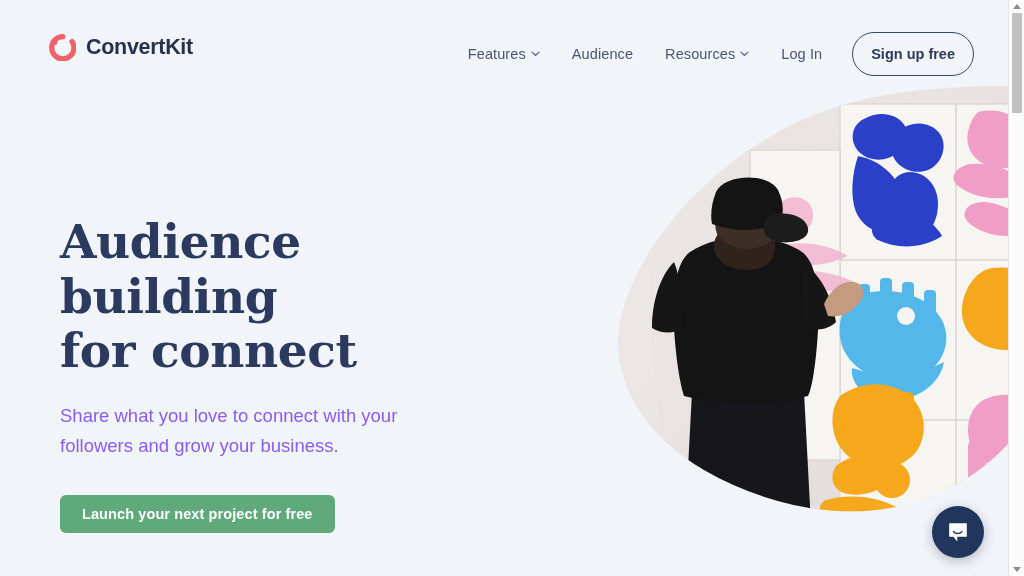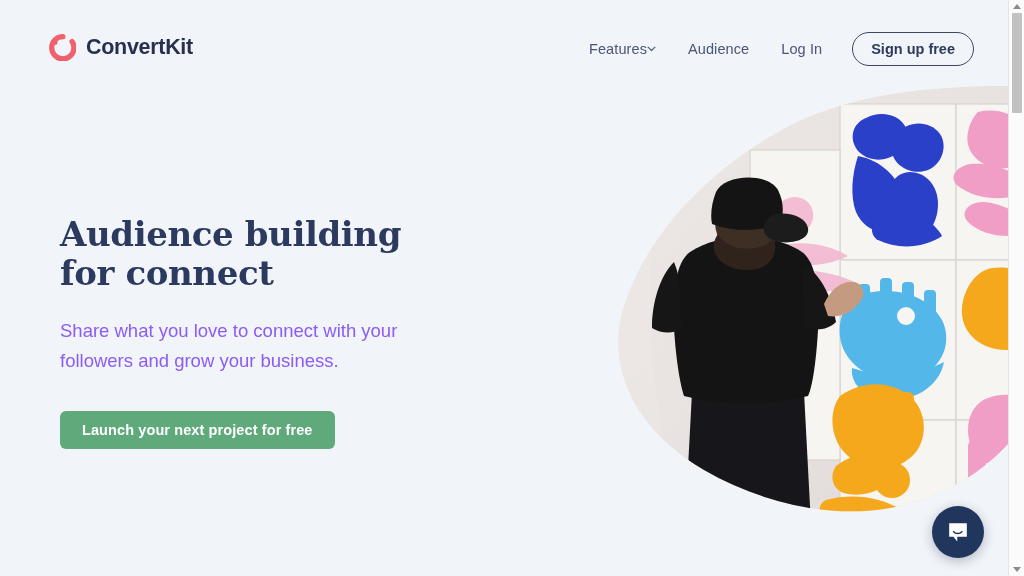--- a/index.html
+++ b/index.html
@@ -33,40 +33,40 @@
   #brand-name {
     font-size:21.5px; font-weight:700; color:#27304f;
     letter-spacing:-0.3px; line-height:1;
   }
 
   #nav {
     position:absolute; right:34px; top:24px;
     display:flex; align-items:center; gap:0px;
   }
   .nav-link {
-    display:flex; align-items:center; 
+    display:flex; align-items:center; gap:5px;
     font-size:14.5px; color:#4a5578; text-decoration:none;
     padding:8px 16px; white-space:nowrap; letter-spacing:.1px;
   }
   .chev { display:block; width:9px; height:6px; }
   #signup-btn {
     margin-left:14px;
     display:flex; align-items:center; justify-content:center;
     border:1.4px solid #3c4767; border-radius:40px;
-    padding:6px 18px; height:34px;
+    padding:6px 18px; height:44px;
     font-size:14.5px; font-weight:700; color:#2e3a5c;
     background:transparent; text-decoration:none; white-space:nowrap;
     cursor:pointer;
   }
 
   
   #hero-text { position:absolute; left:60px; top:215px; width:430px; z-index:20; }
   #headline {
     font-family:"DejaVu Serif", "Liberation Serif", serif;
-    font-size:34px; line-height:1.16; font-weight:700;
+    font-size:47px; line-height:1.16; font-weight:700;
     color:#2b3a5e; letter-spacing:-0.4px;
   }
   #subheadline {
     margin-top:22px; font-size:18.5px; line-height:1.62;
     color:#8b5cf6; max-width:350px; font-weight:400;
   }
   #cta {
     margin-top:35px; display:inline-flex; align-items:center; justify-content:center;
     background:#5fa97b; color:#ffffff;
     font-size:14.5px; font-weight:700; letter-spacing:.1px;
@@ -247,20 +247,26 @@
         <a class="nav-link" href="#">
           <span>Features</span>
           <svg class="chev" viewBox="0 0 10 7">
             <path d="M1 1.3 L5 5.2 L9 1.3" fill="none" stroke="#5a6486" stroke-width="1.5" stroke-linecap="round" stroke-linejoin="round"></path>
           </svg>
         </a>
         <a class="nav-link" href="#">
           <span>Audience</span>
         </a>
         <a class="nav-link" href="#">
+          <span>Resources</span>
+          <svg class="chev" viewBox="0 0 10 7">
+            <path d="M1 1.3 L5 5.2 L9 1.3" fill="none" stroke="#5a6486" stroke-width="1.5" stroke-linecap="round" stroke-linejoin="round"></path>
+          </svg>
+        </a>
+        <a class="nav-link" href="#">
           <span>Log In</span>
         </a>
         <a id="signup-btn" href="#">Sign up free</a>
       </nav>
     </header>
 
     <section id="hero-text">
       <h1 id="headline">
         <span>Audience building</span><br>
         <span>for connect</span>

